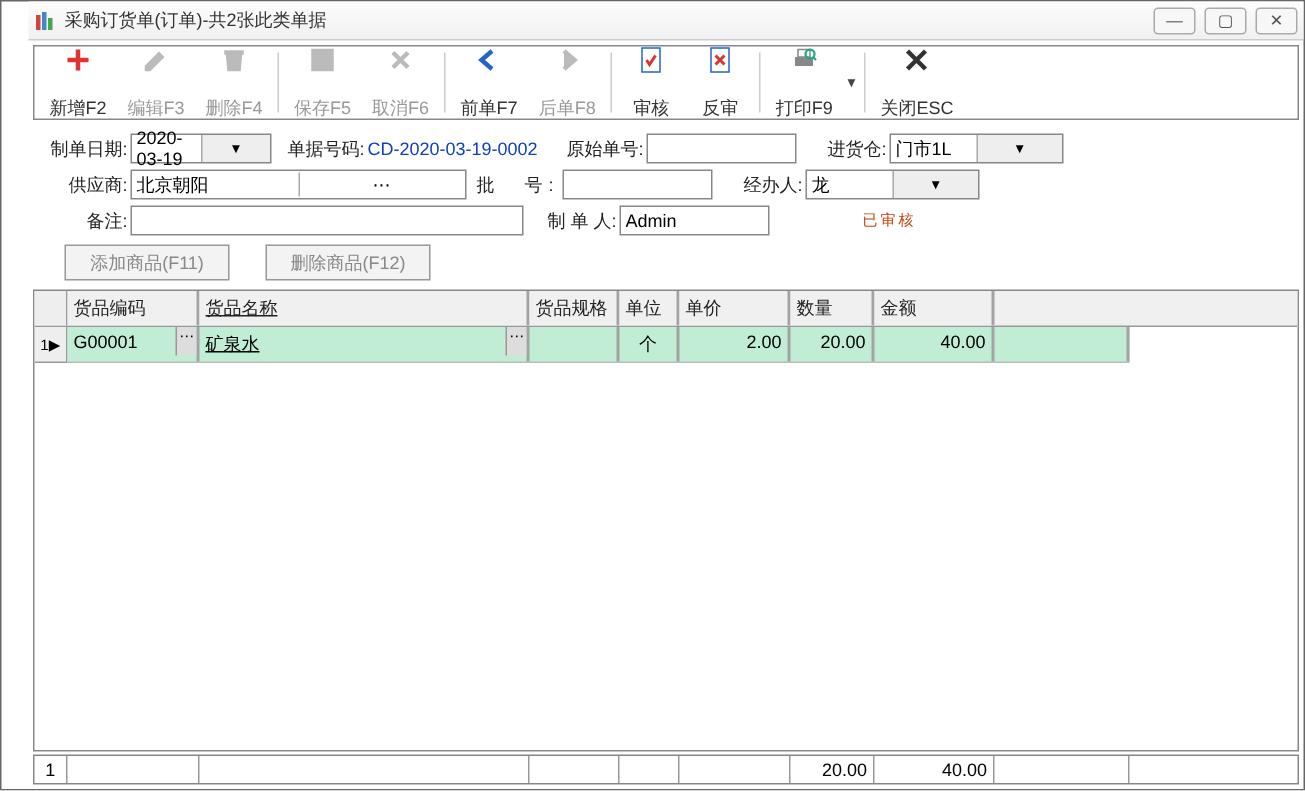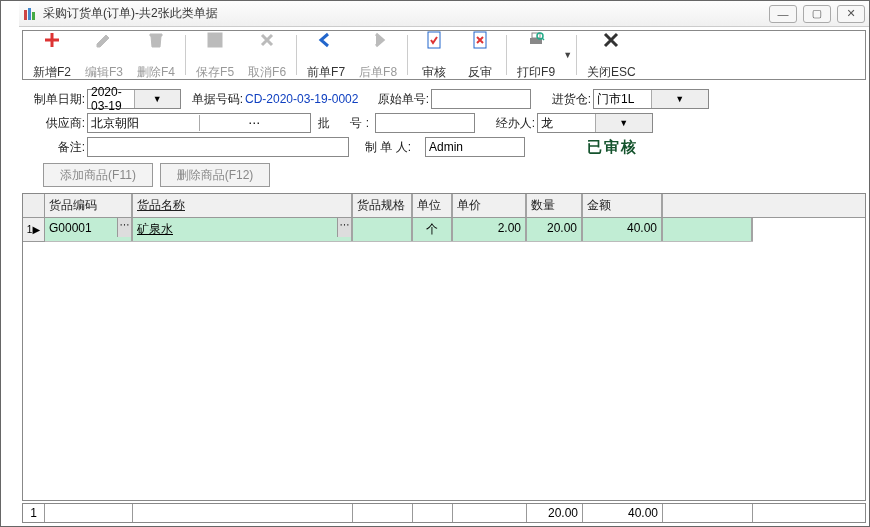--- a/index.html
+++ b/index.html
@@ -20,22 +20,22 @@
 .dropdown-arrow { font-size: 9px; color: #444; margin-left: 2px; align-self: center; }
 .form-area { padding: 6px 10px 2px 10px; }
 .form-row { display: flex; align-items: center; margin-bottom: 4px; gap: 2px; }
 .form-lbl { width: 56px; text-align: right; color: #222; }
 .input { border: 1px solid #888; height: 20px; padding: 1px 3px; background: #fff; }
 .combo { display: flex; align-items: center; border: 1px solid #888; height: 20px; background: #fff; }
 .combo span { flex: 1; padding: 0 3px; }
 .combo .arr { width: 16px; text-align: center; background: #eee; border-left: 1px solid #aaa; font-size: 9px; line-height: 18px; }
 .combo .dots { width: 18px; text-align: center; border-left: 1px solid #aaa; line-height: 16px; letter-spacing: 1px; }
 .blue { color: #1040c0; }
-.red-stamp { color: #14532d; font-size: 15px; font-weight: bold; letter-spacing: 2px; }
-.action-btns { display: flex; gap: 7px; margin: 6px 0 4px 14px; }
+.red-stamp { color: #c2410c; font-size: 10px; font-weight: normal; letter-spacing: 2px; }
+.action-btns { display: flex; gap: 24px; margin: 6px 0 4px 14px; }
 .action-btn { width: 110px; height: 24px; border: 1px solid #999; background: #f3f3f3; color: #888; display: flex; align-items: center; justify-content: center; }
 .grid-wrap { flex: 1; border: 1px solid #888; margin: 0 3px; overflow: hidden; display: flex; flex-direction: column; }
 .grid-head { display: flex; background: #f0f0f0; border-bottom: 1px solid #999; }
 .gh, .gc { border-right: 2px solid #a3a3a3; padding: 3px 4px; overflow: hidden; white-space: nowrap; }
 .gh { font-weight: normal; color: #222; background: #f0f0f0; }
 .grid-row { display: flex; background: #c1edd4; border-bottom: 1px solid #bbb; }
 .row-handle { width: 22px; background: #eee; border-right: 1px solid #999; border-bottom: 1px solid #999; display: flex; align-items: center; justify-content: center; font-size: 10px; }
 .c-code { width: 88px; } .c-name { width: 220px; text-decoration: underline; } .c-spec { width: 60px; }
 .c-unit { width: 40px; text-align: center; } .c-price { width: 74px; text-align: right; }
 .c-qty { width: 56px; text-align: right; } .c-amt { width: 80px; text-align: right; } .c-remark { width: 90px; }
@@ -198,21 +198,21 @@
       <span class="form-lbl" style="width:50px;margin-left:8px">经办人:</span>
       <div class="combo" style="width:116px">
           <span>龙</span>
           <span class="arr">▼</span>
         </div>
     </div>
     <div class="form-row">
       <span class="form-lbl">备注:</span>
       <input class="input" style="width: 262px;" value="">
       <span class="form-lbl" style="width:60px">制 单 人:</span>
-      <input class="input" style="width: 100px; margin-left: 12px;" value="Admin">
+      <input class="input" style="width: 100px;" value="Admin">
       <span style="width:58px"></span>
       <span class="red-stamp">已审核</span>
     </div>
     <div class="action-btns">
       <div class="action-btn">添加商品(F11)</div>
       <div class="action-btn">删除商品(F12)</div>
     </div>
   </div>
 
   <div class="grid-wrap">

